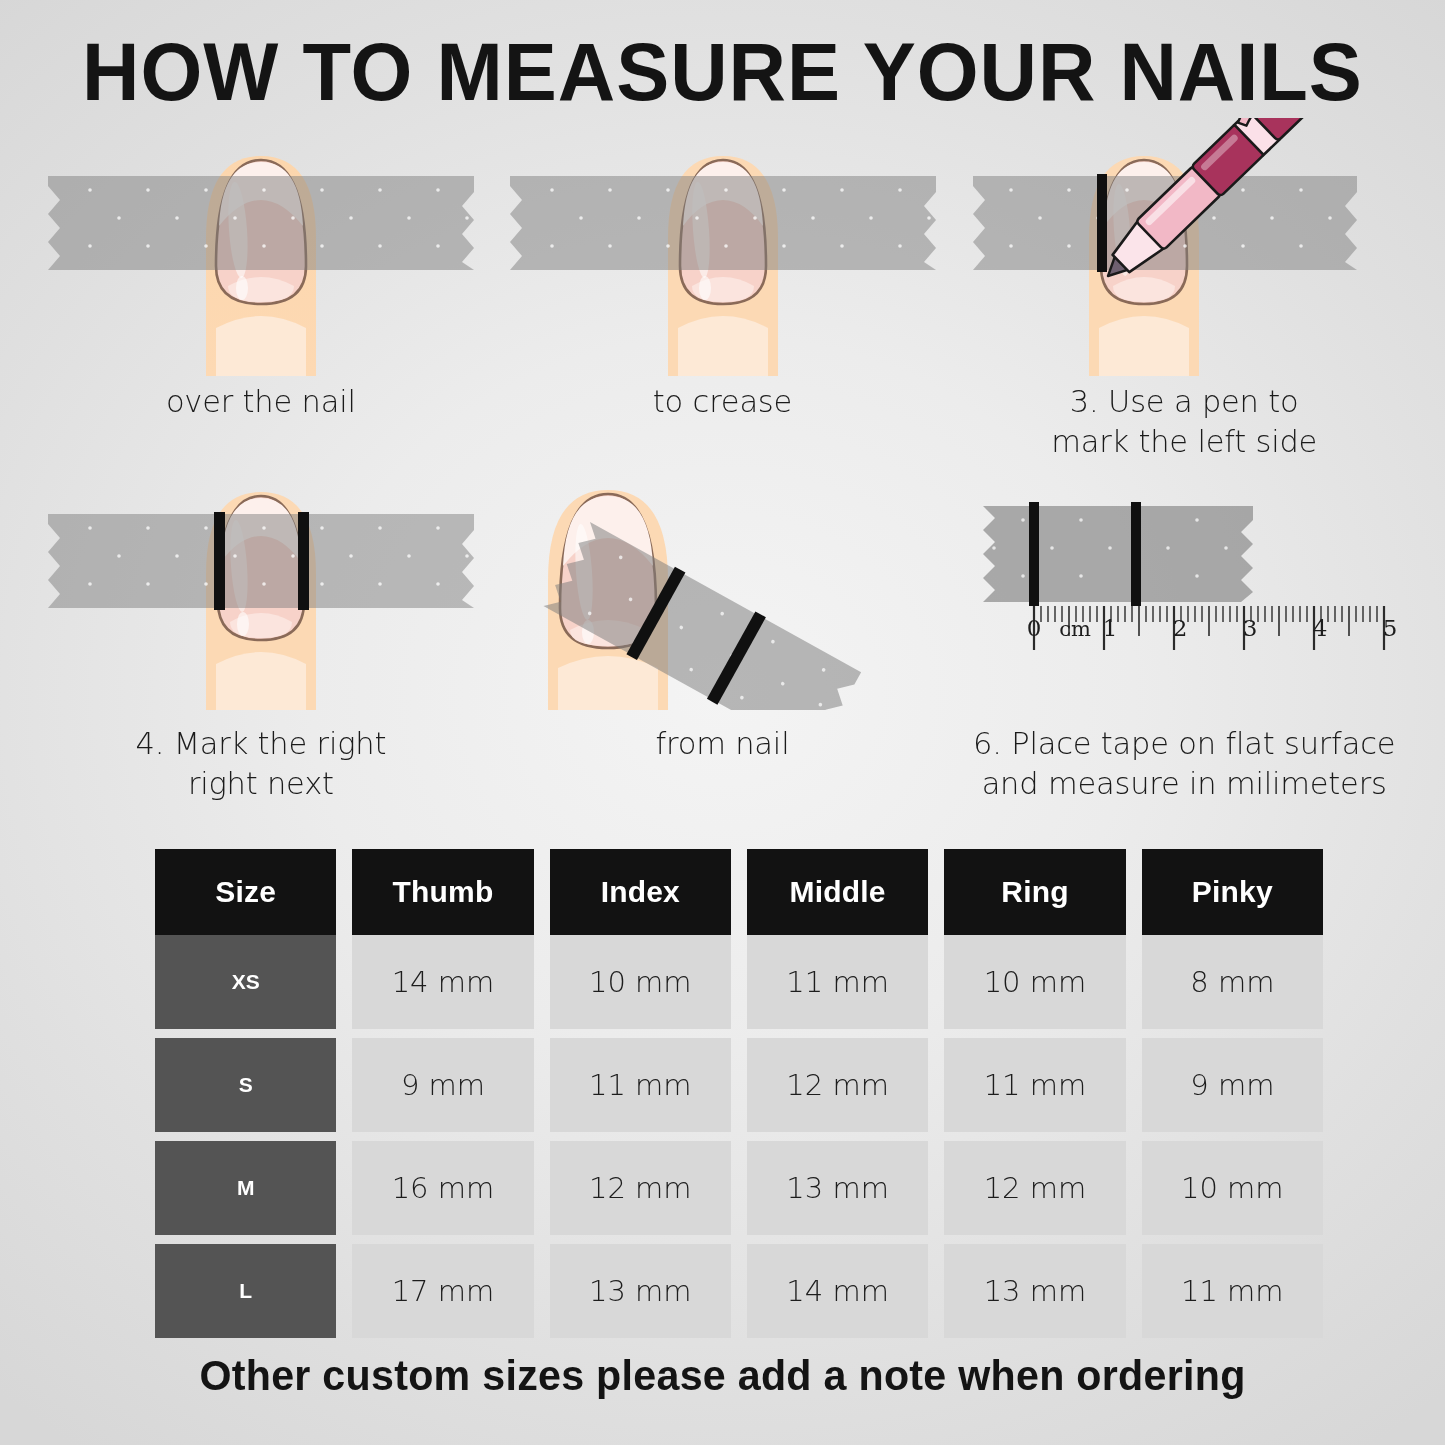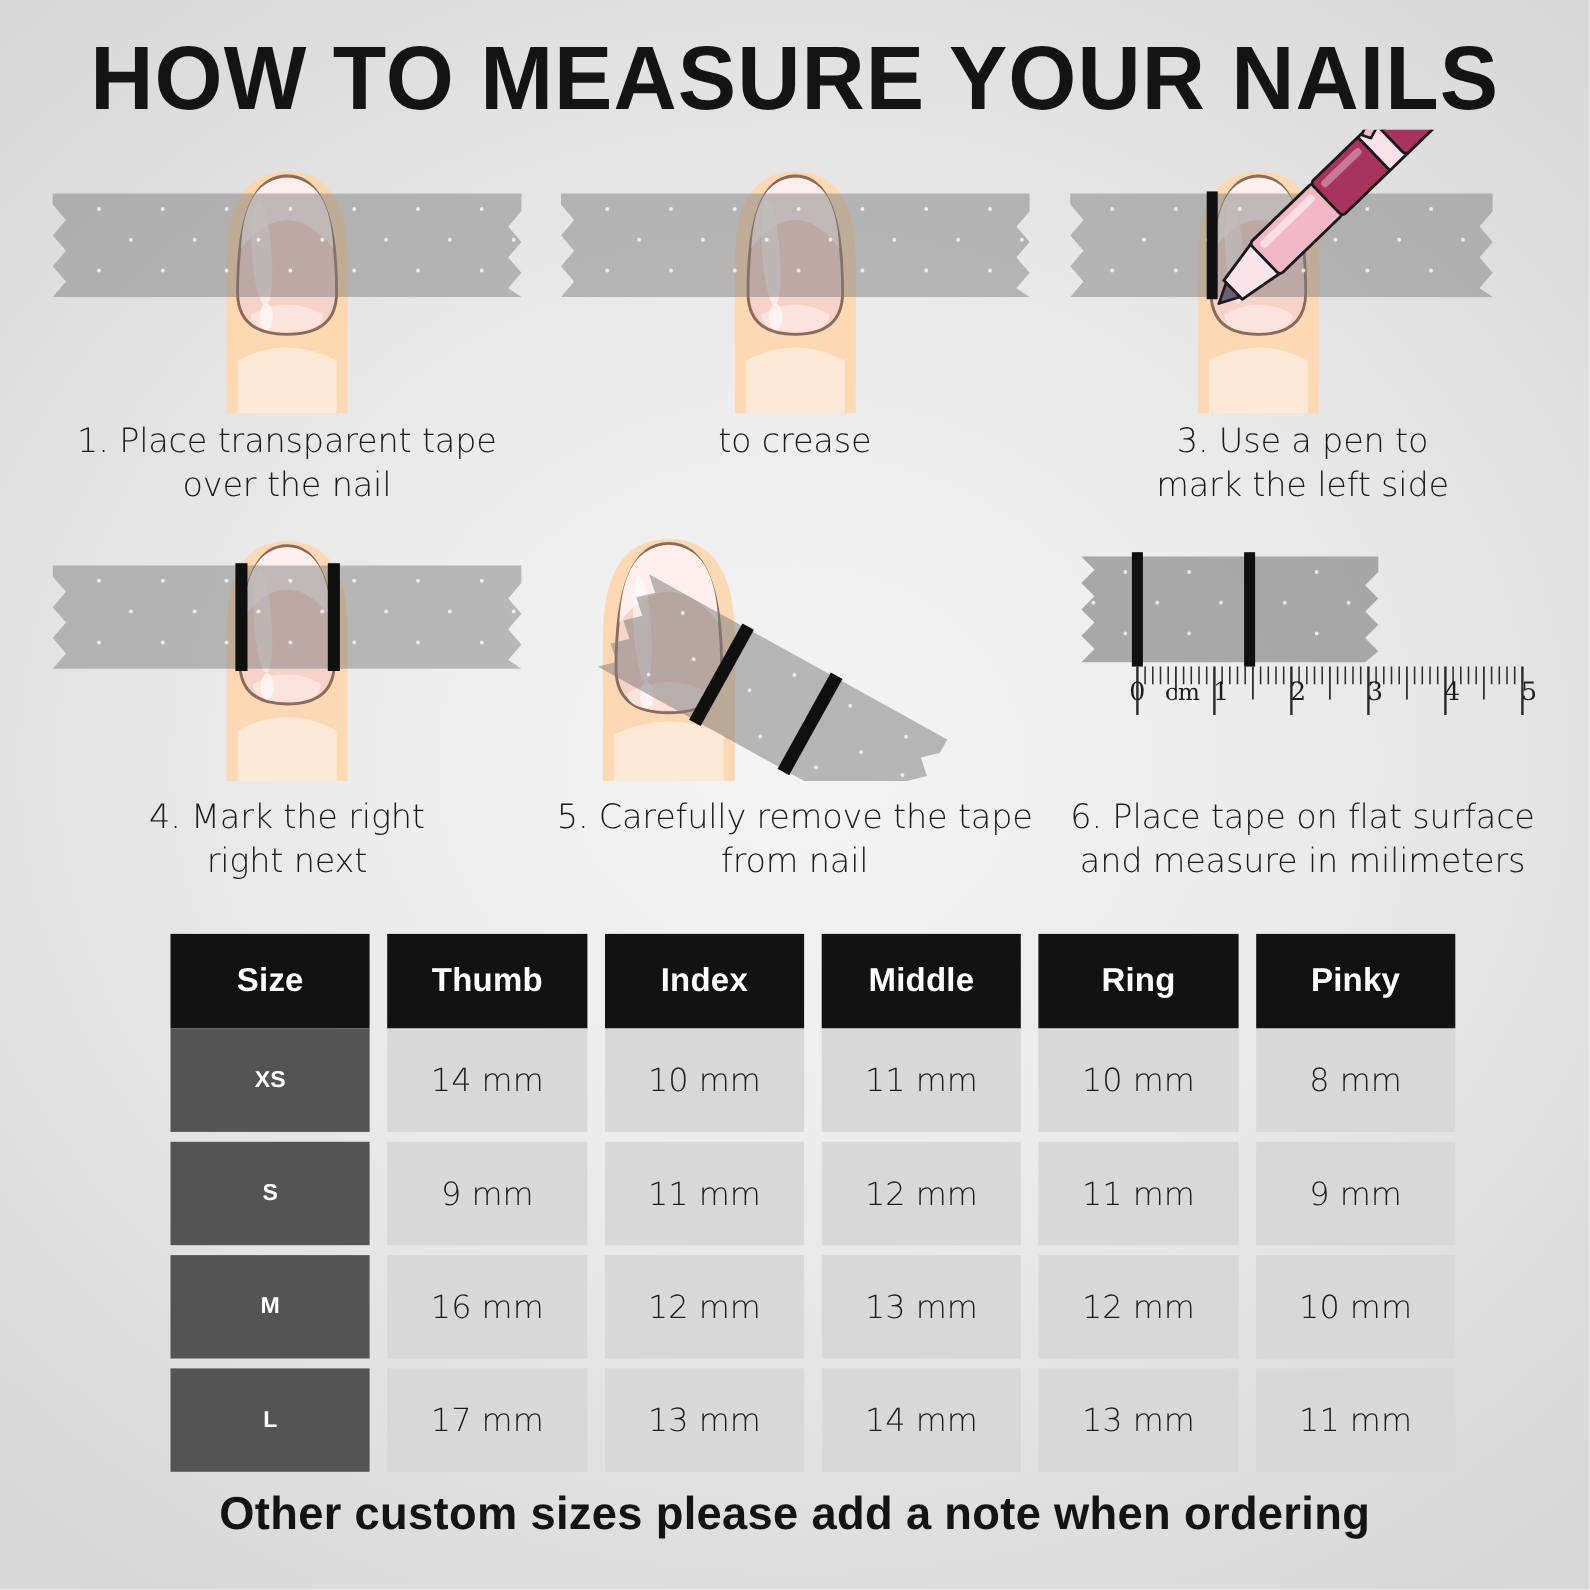--- a/index.html
+++ b/index.html
@@ -182,21 +182,20 @@
               <circle cx="176" cy="128" r="1.8"></circle>
             <circle cx="234" cy="128" r="1.8"></circle>
               <circle cx="292" cy="128" r="1.8"></circle>
               <circle cx="350" cy="128" r="1.8"></circle>
             <circle cx="408" cy="128" r="1.8"></circle>
           </g>
         </g>
       </svg>
     </div>
     <div class="caption">
-      <div>1. Place transparent tape</div>
       <div>over the nail</div>
     </div>
   </div>
 
   <div class="step">
     <div class="step-art">
       <svg width="462" height="258" viewBox="0 0 462 258">
         <g clip-path="url(#c1)">
           <path d="M176 258 L176 120 Q176 38 231 38 Q286 38 286 120 L286 258 Z" fill="#fcd9b4"></path>
           <path d="M186 258 L186 210 Q231 186 276 210 L276 258 Z" fill="#fde9d6"></path>
@@ -395,21 +394,20 @@
               <circle cx="218" cy="80" r="1.8"></circle>
                 <circle cx="276" cy="80" r="1.8"></circle>
             </g>
             <rect x="96" y="-2" width="12" height="100" fill="#101010"></rect>
             <rect x="188" y="-2" width="12" height="100" fill="#101010"></rect>
           </g>
         </g>
       </svg>
     </div>
     <div class="caption">
-      <div>5. Carefully remove the tape</div>
       <div>from nail</div>
     </div>
   </div>
 
   <div class="step row2">
     <div class="step-art">
       <svg width="462" height="248" viewBox="0 0 462 248">
         <defs>
             <clipPath id="c6">
               <rect x="0" y="0" width="462" height="248"></rect>

